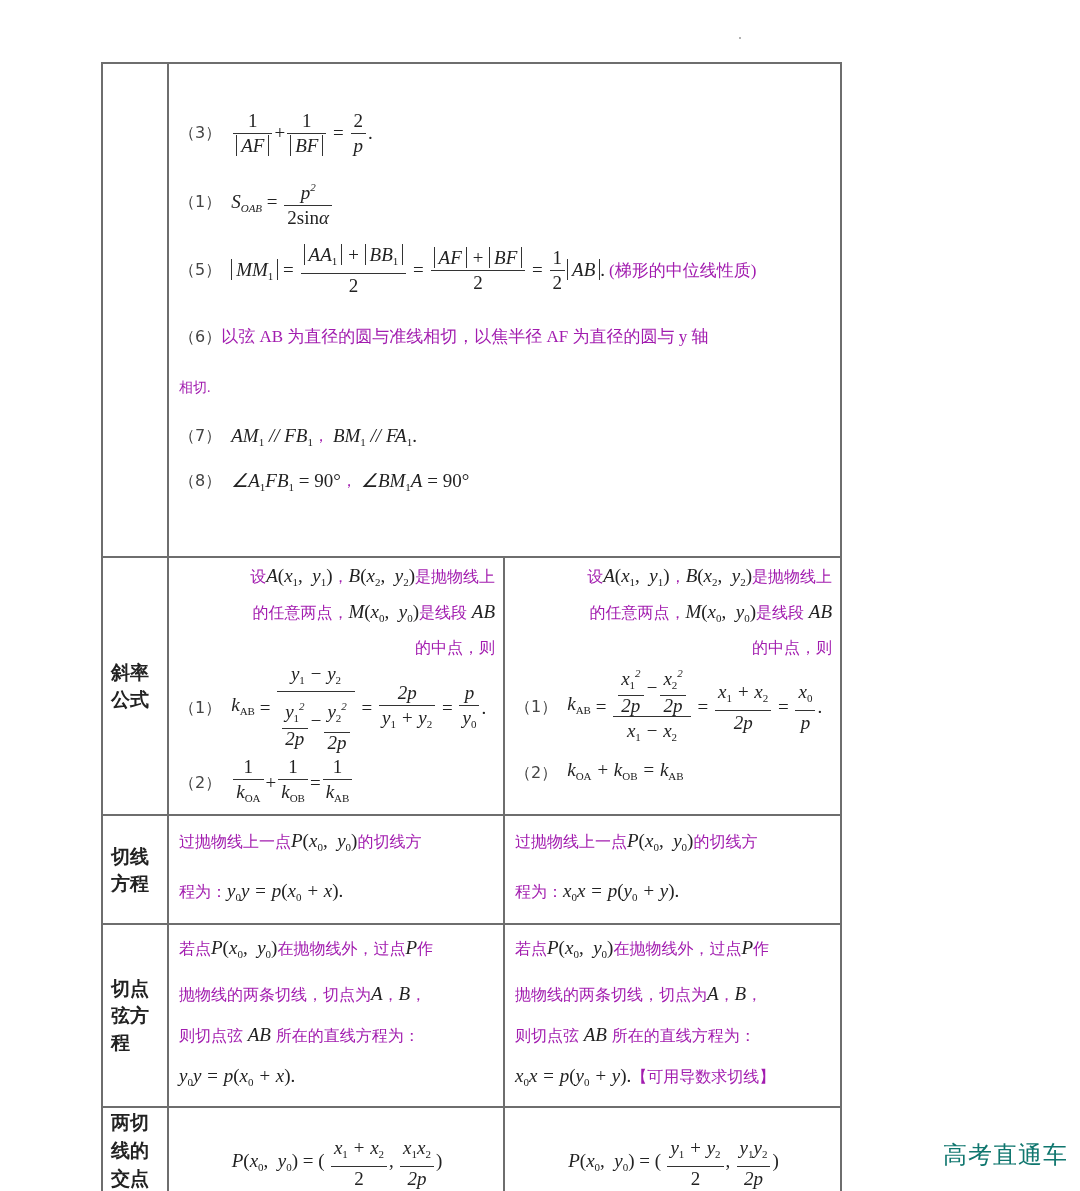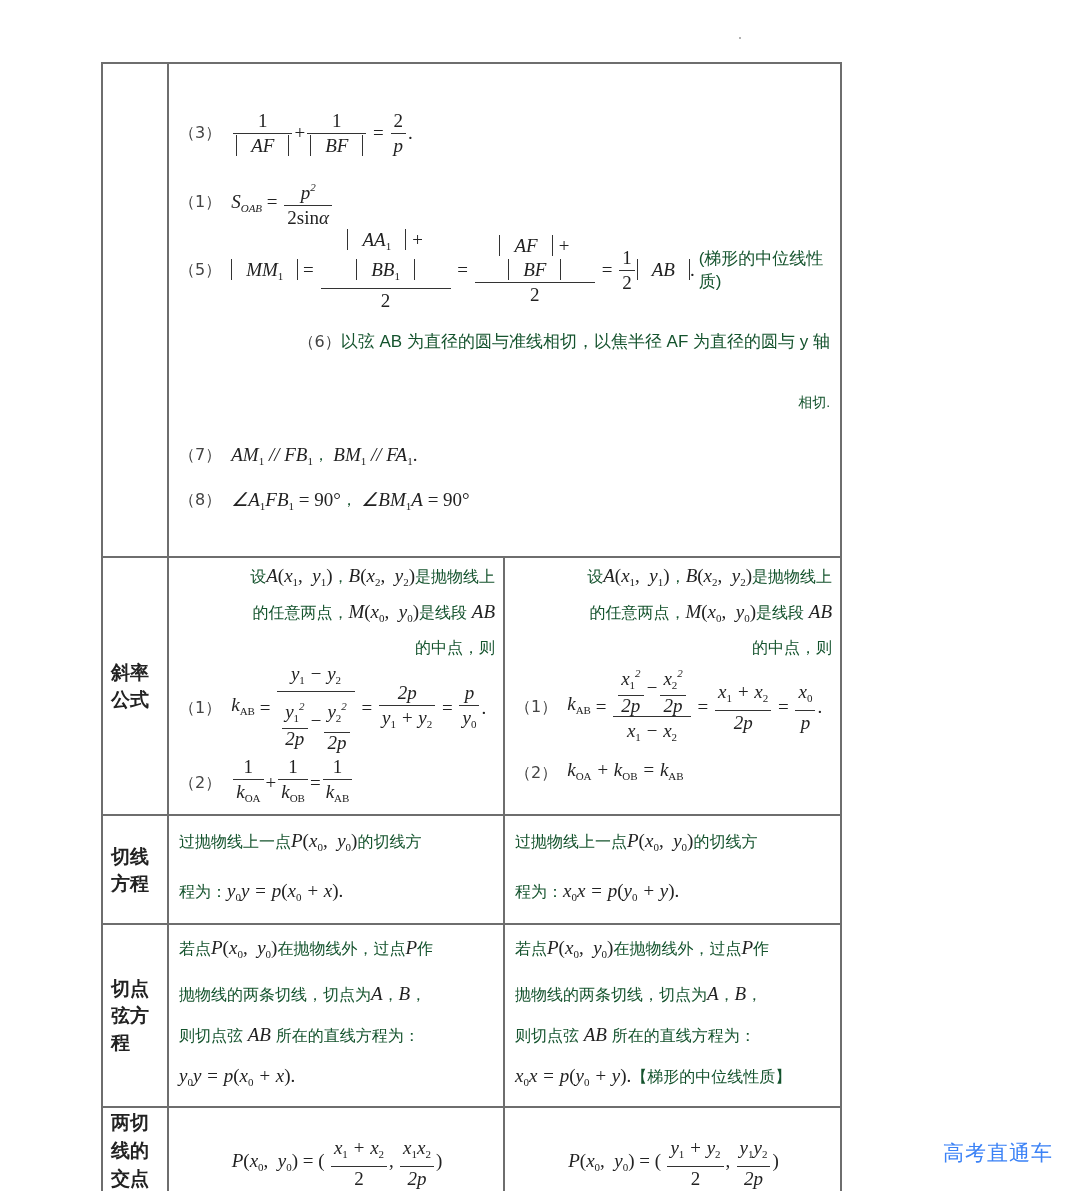--- a/index.html
+++ b/index.html
@@ -8,35 +8,35 @@
   .dot { position: absolute; left: 739px; top: 37px; width: 2px; height: 2px; background: #999; border-radius: 1px; }
   table.main { position: absolute; left: 101px; top: 62px; width: 739px;
                border-collapse: collapse; table-layout: fixed; }
   table.main td { border: 2px solid #6e6e6e; vertical-align: top; padding: 0; }
   td.label { width: 62px; font-family: "DejaVu Sans", "Liberation Sans", sans-serif;
              font-weight: bold; font-size: 19px; line-height: 27px; color: #222;
              vertical-align: middle !important; text-align: left; padding-left: 8px !important; }
   td.label span { display: block; }
   .top-cell { height: 492px; padding: 0 10px !important; }
   .cell { padding: 3px 8px 4px 10px !important; font-size: 17px; line-height: 30px; }
-  .cn { font-family: Liberation Sans, sans-serif; font-size: 16px; color: #14532d; }
+  .cn { font-family: Liberation Serif, serif; font-size: 16px; color: #a21caf; }
   .m { font-style: italic; font-family: "Liberation Serif", serif; font-size: 19px; }
   .n { font-style: normal; font-family: "Liberation Serif", serif; font-size: 19px; }
   sub { font-size: 11px; font-style: normal; vertical-align: -4px; }
   sup { font-size: 11px; vertical-align: 8px; }
   .frac { display: inline-block; vertical-align: middle; text-align: center; margin: 0 2px; }
   .frac > .num { display: block; border-bottom: 1.4px solid #333; padding: 0 3px; line-height: 24px; }
   .frac > .den { display: block; padding: 0 3px; line-height: 24px; }
   .row { display: flex; align-items: center; }
   .idx { font-family: "DejaVu Sans", sans-serif; font-size: 16px; color: #444; margin-right: 10px; white-space: nowrap; }
   .line { display: block; text-align: right; }
-  .abs { border-left: 1.4px solid #333; border-right: 1.4px solid #333; padding: 0 14px; }
+  .abs { border-left: 1.4px solid #333; border-right: 1.4px solid #333; padding: 0 4px; }
   .center { text-align: center; vertical-align: middle !important; }
   .watermark { position: absolute; left: 943px; top: 1139px; font-family: "DejaVu Sans", sans-serif;
-               font-size: 21px; color: #3b82f6; letter-spacing: 1px; }
+               font-size: 24px; color: #0f766e; letter-spacing: 1px; }
 </style>
 </head>
 <body>
 
 <div class="dot"></div>
 
 <table class="main">
   <colgroup>
       <col style="width:66px">
       <col style="width:336px">
@@ -96,21 +96,21 @@
         <span class="n">&nbsp;=&nbsp;</span>
         <span class="frac">
               <span class="num n">1</span>
               <span class="den n">2</span>
             </span>
         <span class="m"><span class="abs">AB</span></span>
             <span class="n">.</span>
         <span class="cn" style="font-size:17px;margin-left:4px;">(梯形的中位线性质)</span>
       </div>
 
-      <div style="margin-top:12px; font-size:17px; line-height:60px;text-align:right;">
+      <div style="margin-top:12px; font-size:17px; line-height:50px;">
         <span class="idx" style="margin-right:0">（6）</span><span class="cn" style="font-size:17px">以弦 AB 为直径的圆与准线相切，以焦半径 AF 为直径的圆与 y 轴</span><br>
         <span class="cn" style="font-size:14px">相切.</span>
       </div>
 
       <div class="row" style="height:46px;">
         <span class="idx">（7）</span>
         <span class="m">AM<sub>1</sub> // FB<sub>1</sub></span>
             <span class="cn">，&nbsp;</span>
         <span class="m">BM<sub>1</sub> // FA<sub>1</sub></span>
             <span class="n">.</span>
@@ -229,21 +229,21 @@
     <td class="cell" style="line-height:40px;">
       <span class="cn">若点</span><span class="m">P</span><span class="n">(</span><span class="m">x<sub>0</sub></span><span class="n">,&nbsp; </span><span class="m">y<sub>0</sub></span><span class="n">)</span><span class="cn">在抛物线外，过点</span><span class="m">P</span><span class="cn">作</span><br>
       <span class="cn">抛物线的两条切线，切点为</span><span class="m">A</span><span class="cn">，</span><span class="m">B</span><span class="cn">，</span><br>
       <span class="cn">则切点弦</span><span class="m"> AB </span><span class="cn">所在的直线方程为：</span><br>
       <span class="m">y<sub>0</sub>y = p</span><span class="n">(</span><span class="m">x<sub>0</sub> + x</span><span class="n">).</span>
     </td>
     <td class="cell" style="line-height:40px;">
       <span class="cn">若点</span><span class="m">P</span><span class="n">(</span><span class="m">x<sub>0</sub></span><span class="n">,&nbsp; </span><span class="m">y<sub>0</sub></span><span class="n">)</span><span class="cn">在抛物线外，过点</span><span class="m">P</span><span class="cn">作</span><br>
       <span class="cn">抛物线的两条切线，切点为</span><span class="m">A</span><span class="cn">，</span><span class="m">B</span><span class="cn">，</span><br>
       <span class="cn">则切点弦</span><span class="m"> AB </span><span class="cn">所在的直线方程为：</span><br>
-      <span class="m">x<sub>0</sub>x = p</span><span class="n">(</span><span class="m">y<sub>0</sub> + y</span><span class="n">).</span><span class="cn">【梯形的中位线性质】</span>
+      <span class="m">x<sub>0</sub>x = p</span><span class="n">(</span><span class="m">y<sub>0</sub> + y</span><span class="n">).</span><span class="cn">【可用导数求切线】</span>
     </td>
   </tr>
 
   <tr style="height:114px;">
     <td class="label" style="line-height:28px;">
       <span>两切</span>
       <span>线的</span>
       <span>交点</span>
       <span>坐标</span>
     </td>

